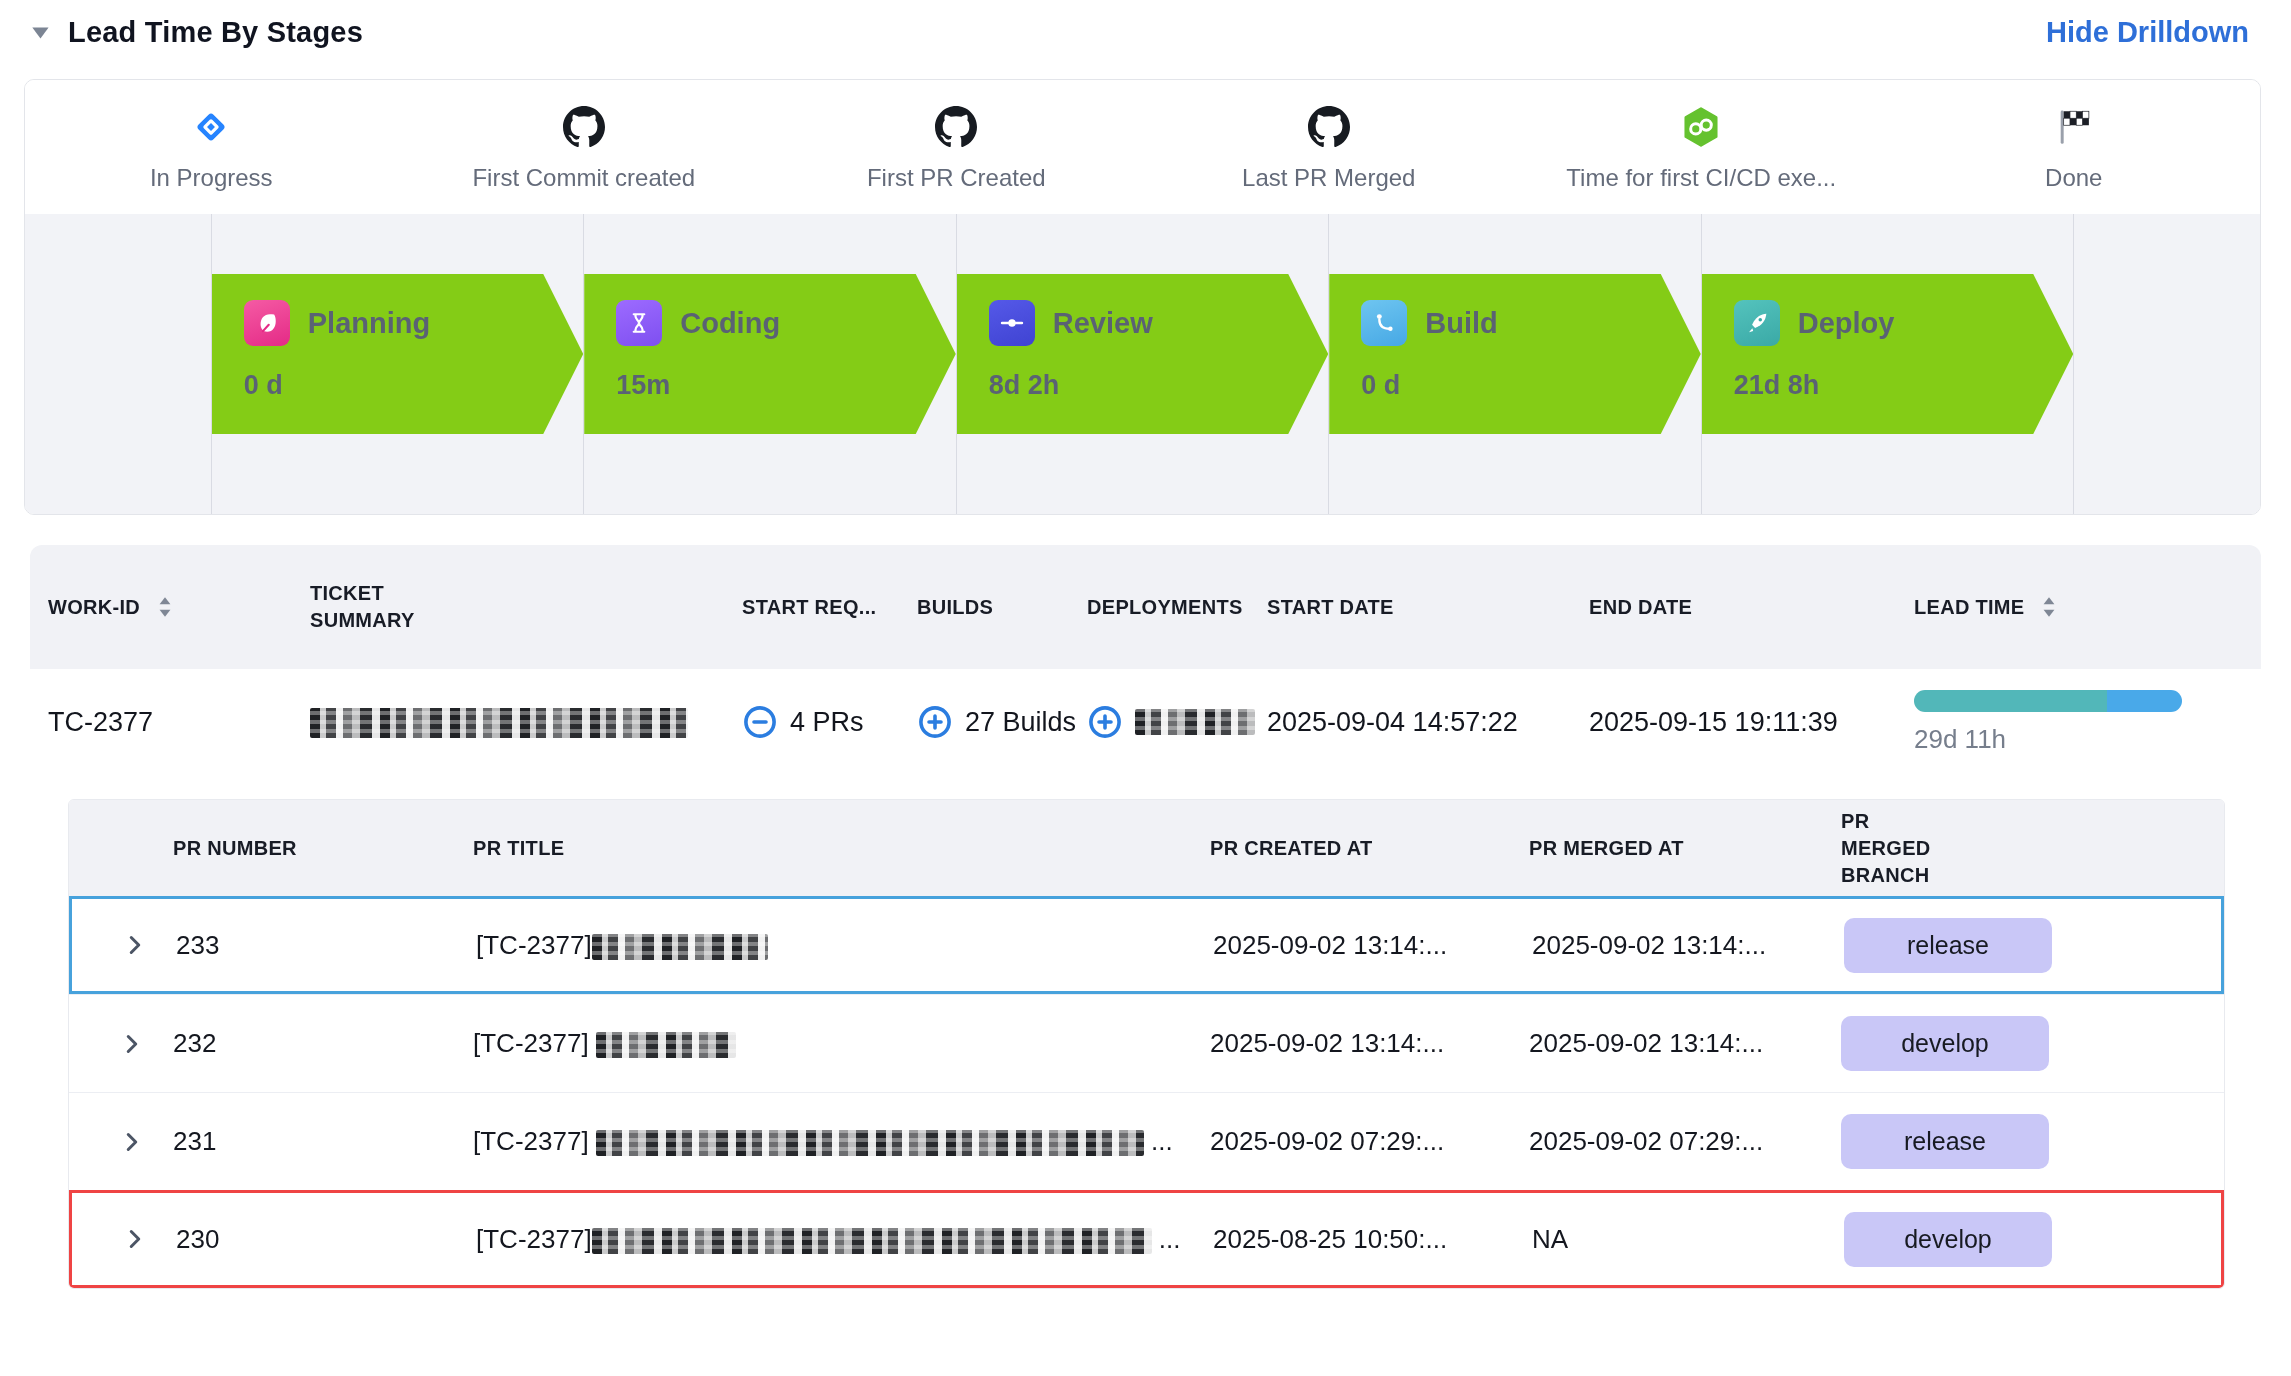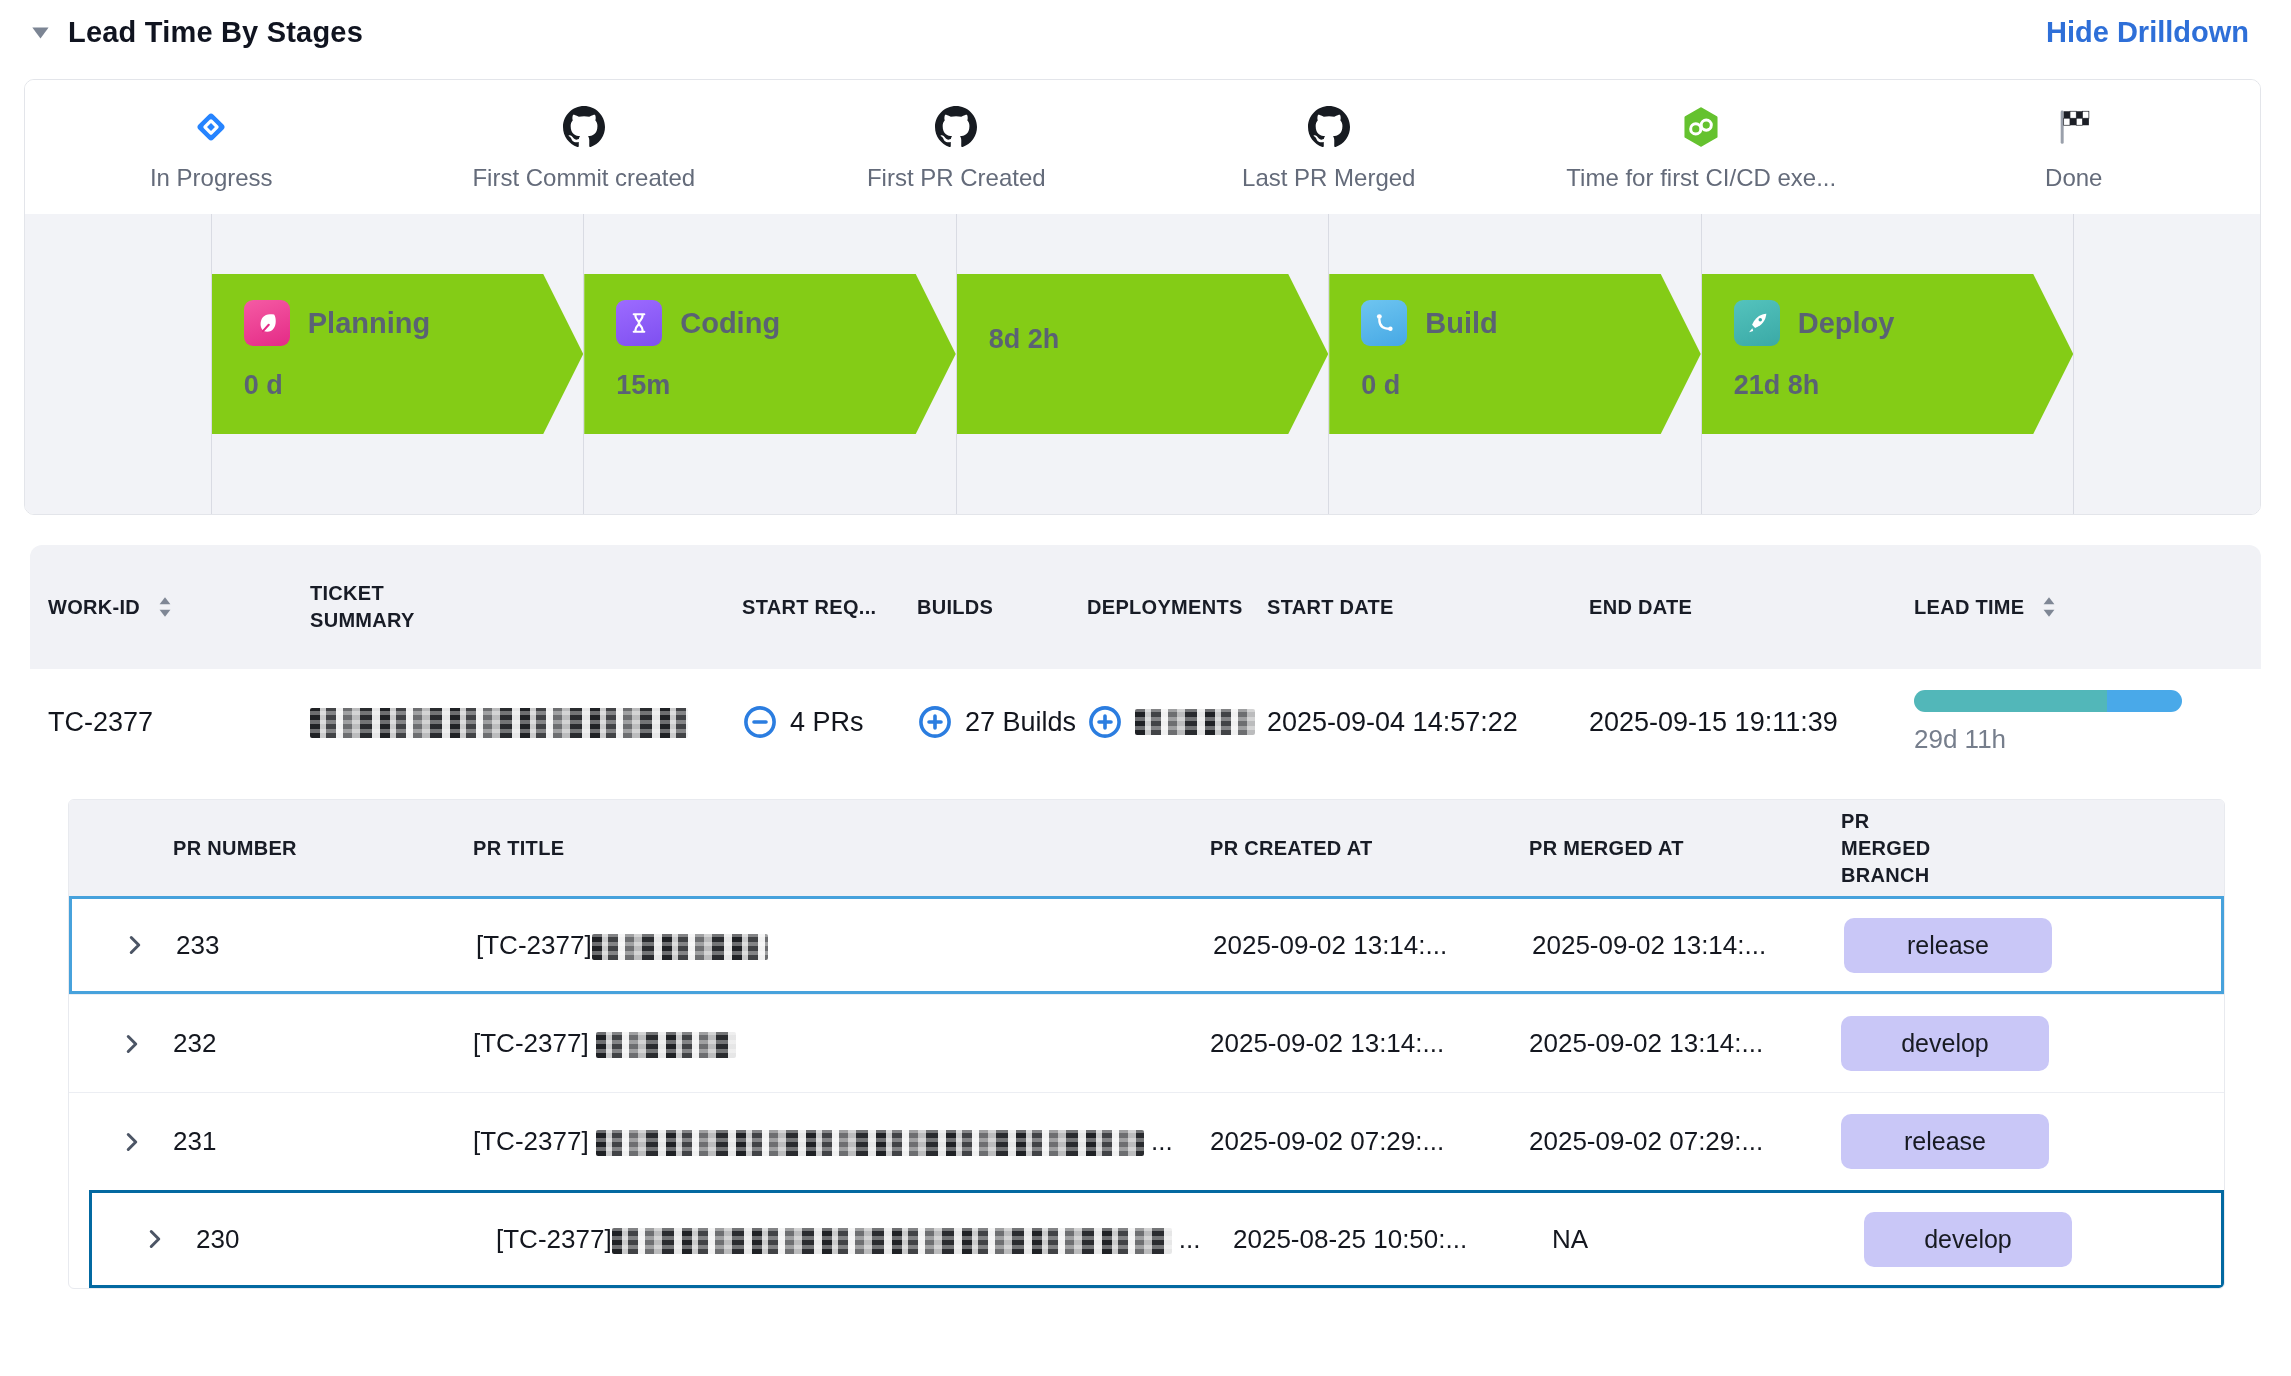--- a/index.html
+++ b/index.html
@@ -62,21 +62,21 @@
   
   .pr-table{ margin:24px 36px 36px 38px; border:1px solid #e8eaef; border-radius:6px;
     overflow:hidden; background:#fff; }
   .pr-grid{ display:grid; grid-template-columns:56px 300px 737px 319px 312px 1fr;
     align-items:center; padding-left:48px; }
   .pr-head{ background:#f1f2f6; height:96px; }
   .pr-head .hcell{ font-size:20px; font-weight:bold; color:#181c26; letter-spacing:.3px; line-height:1.35; }
   .pr-row{ height:98px; font-size:26px; color:#14171f; background:#fff;
     border-top:1px solid #eceef3; position:relative; }
   .pr-row.hl-blue{ border:3px solid #47a2dc; }
-  .pr-row.hl-orange{ border:3px solid #0369a1;margin-left:20px; }
+  .pr-row.hl-orange{ border:3px solid #ef4444; }
   .pr-row:first-of-type{ border-top:none; }
   .row-chevron{ width:30px; height:30px; cursor:pointer; }
   .badge{ display:inline-block; width:208px; padding:13px 0; text-align:center;
     background:#c9c7f7; color:#171a22; border-radius:10px; font-size:25px; }
   .title-cell{ white-space:nowrap; overflow:hidden; }
 
   .sort-btn{ cursor:pointer; display:inline-flex; }
   .icon-btn{ cursor:pointer; display:inline-flex; flex:none; }
 </style>
 </head>
@@ -179,20 +179,30 @@
               </svg>
           </span>
           <span class="stage-name">Coding</span>
         </div>
         <div class="stage-duration">15m</div>
       </div>
     </div>
 
     <div class="stage-cell">
       <div class="stage-chevron">
+        <div class="stage-top">
+          <span class="stage-icon ic-review">
+            <svg width="28" height="28" viewBox="0 0 24 24">
+                <line x1="3.5" y1="12" x2="8.5" y2="12" stroke="#fff" stroke-width="2.2" stroke-linecap="round"></line>
+                <circle cx="12" cy="12" r="3.2" fill="#fff"></circle>
+                <line x1="15.5" y1="12" x2="20.5" y2="12" stroke="#fff" stroke-width="2.2" stroke-linecap="round"></line>
+              </svg>
+          </span>
+          <span class="stage-name">Review</span>
+        </div>
         <div class="stage-duration">8d 2h</div>
       </div>
     </div>
 
     <div class="stage-cell">
       <div class="stage-chevron">
         <div class="stage-top">
           <span class="stage-icon ic-build">
             <svg width="28" height="28" viewBox="0 0 24 24">
                 <circle cx="8" cy="6.5" r="2.1" fill="#fff"></circle>

